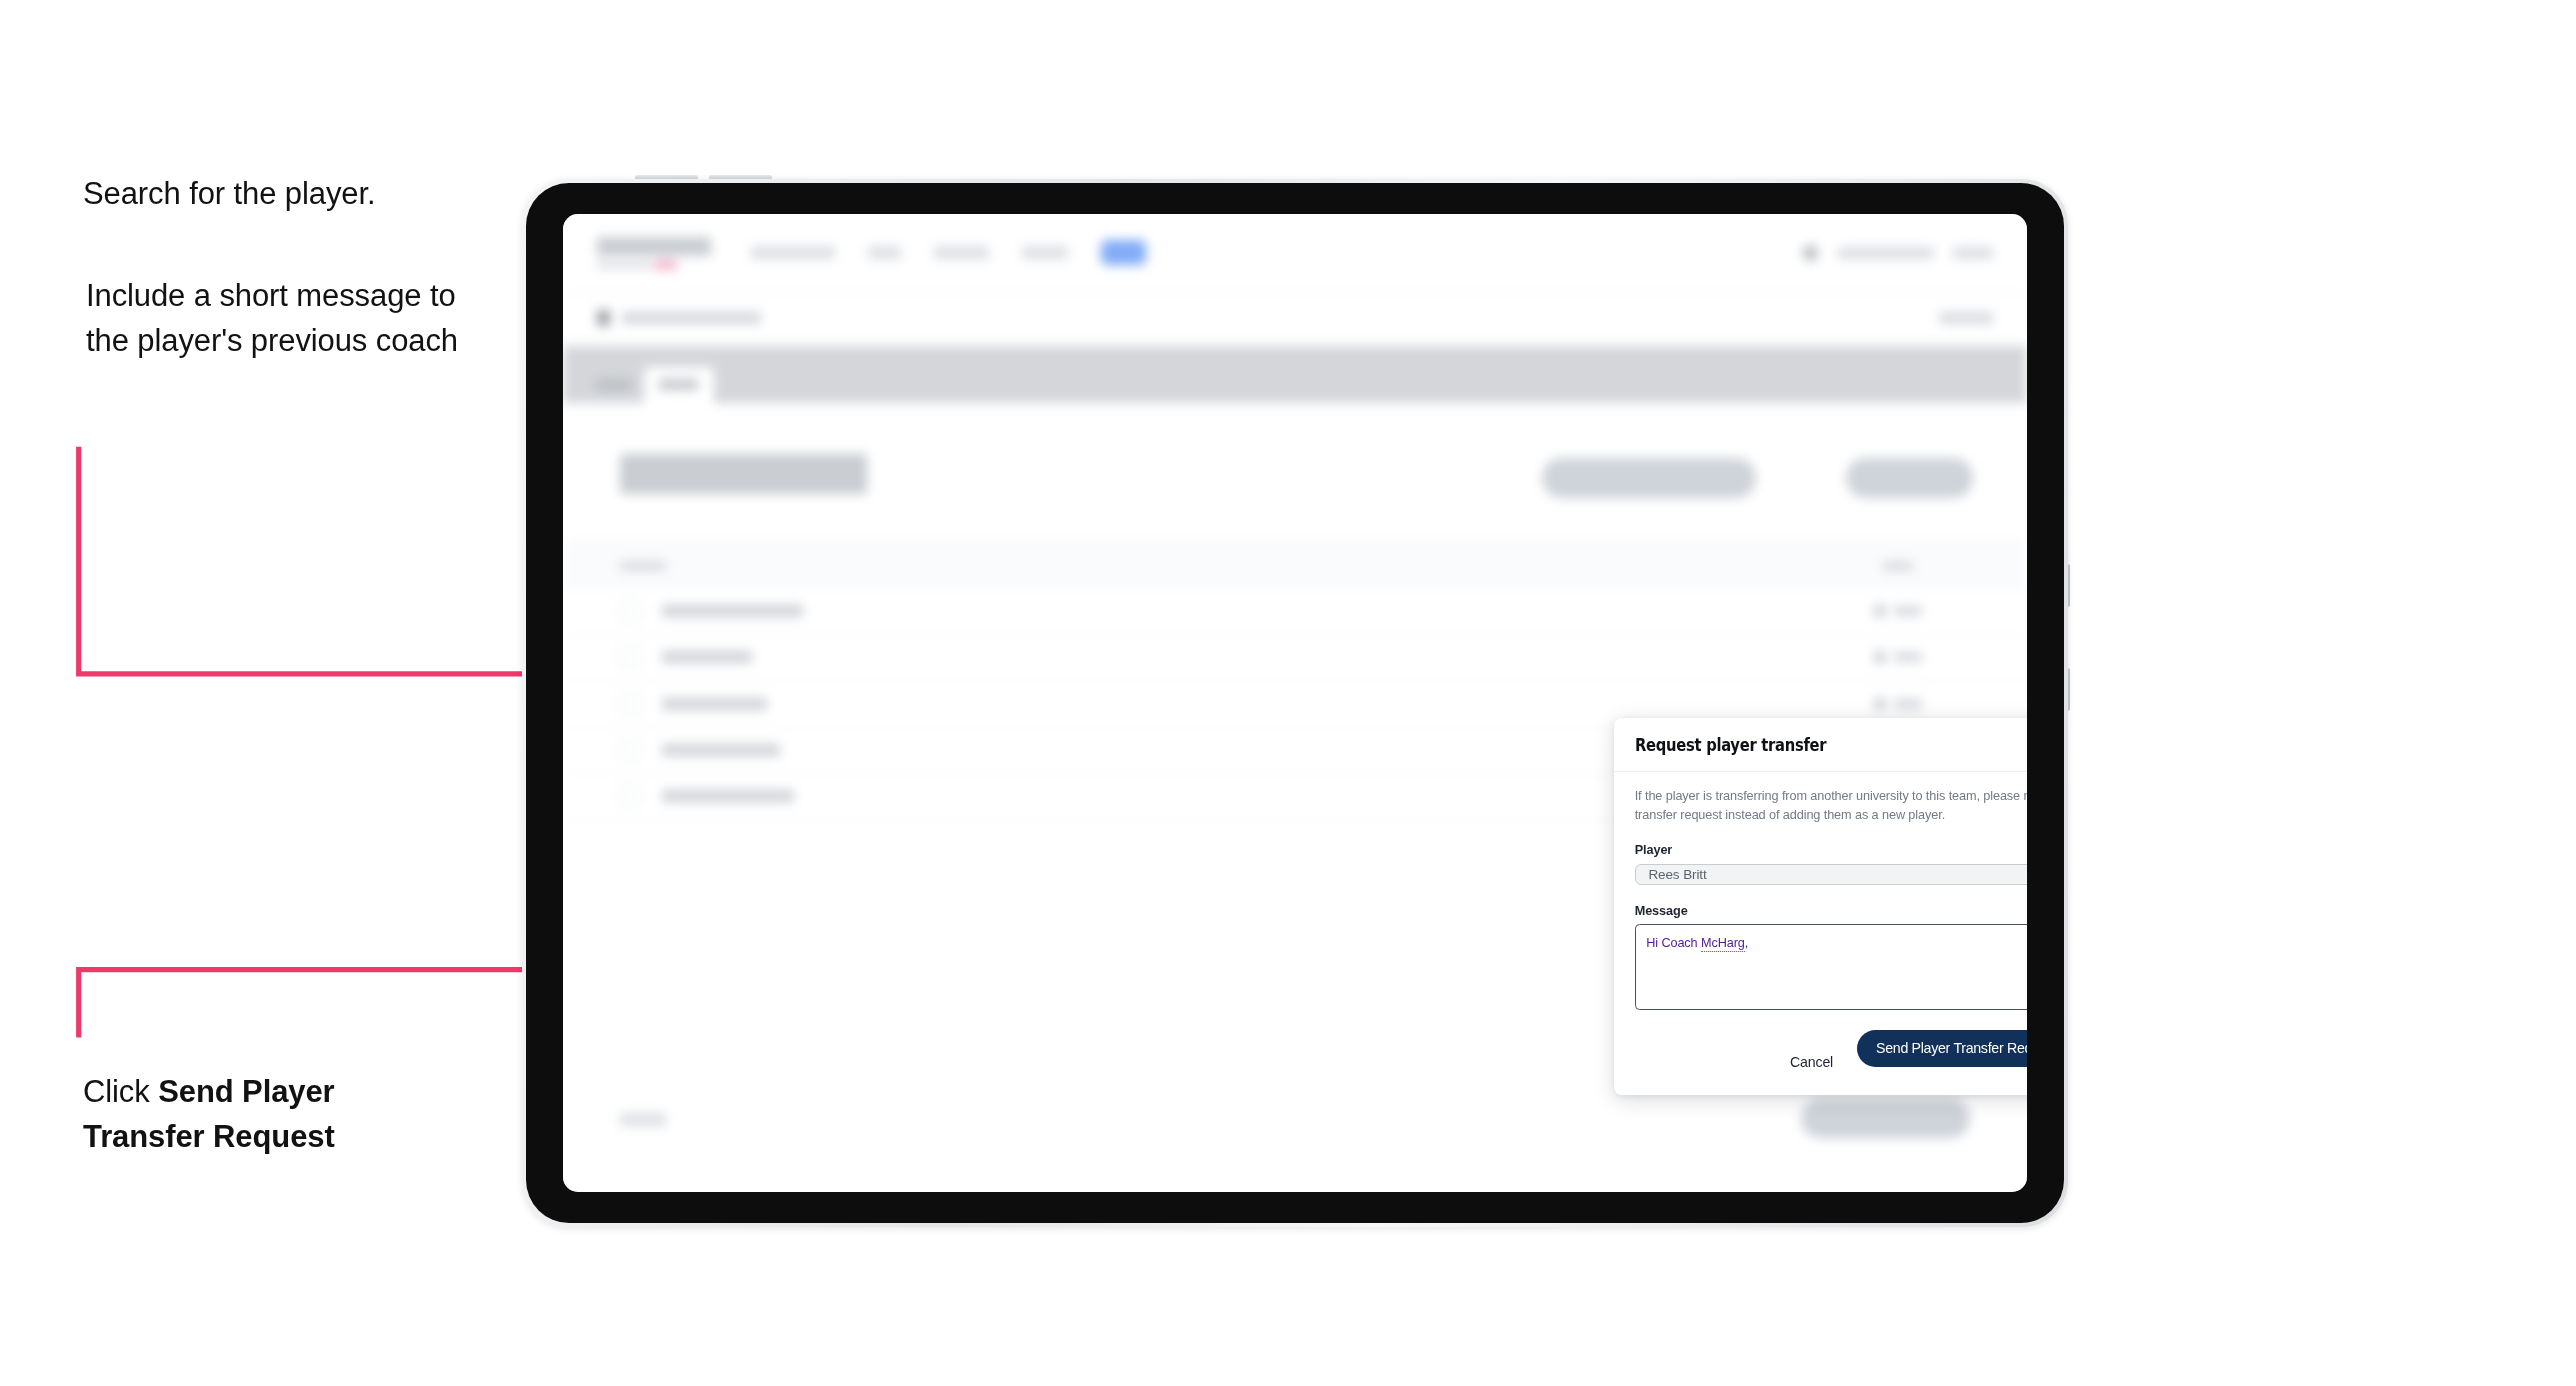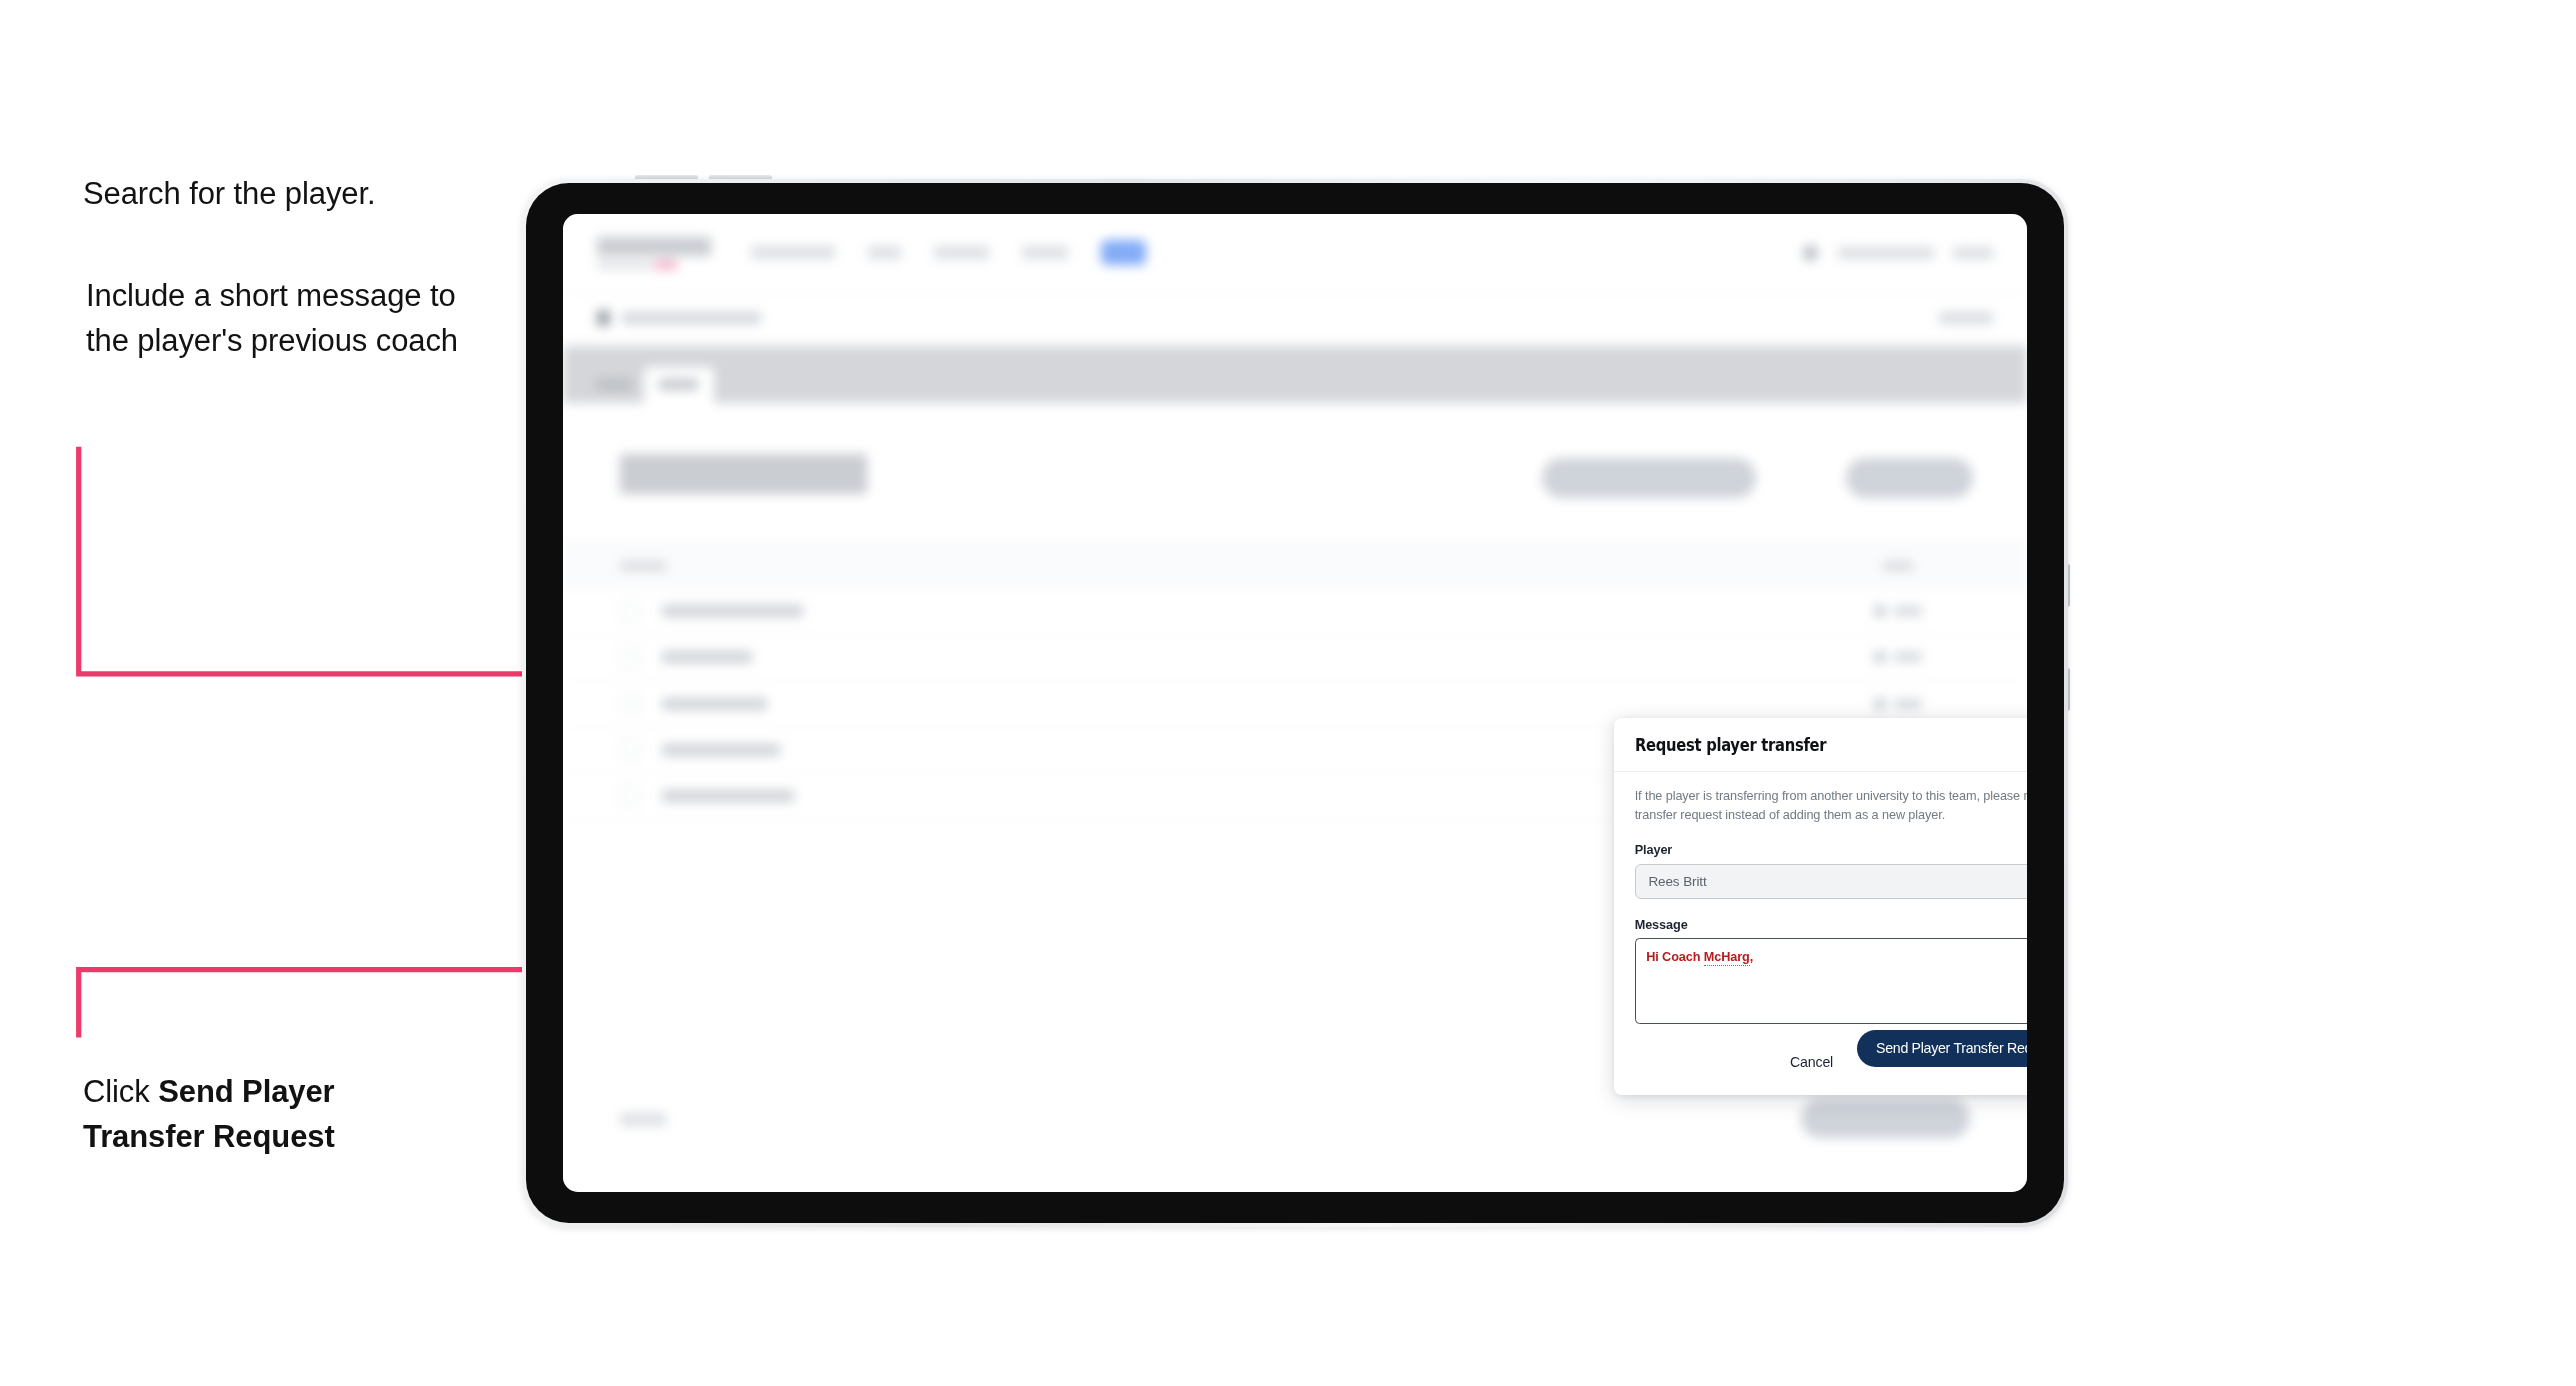--- a/index.html
+++ b/index.html
@@ -150,32 +150,31 @@
   }
   #modal-body { padding:15px 21px 0 21px; }
   #modal-desc {
     font-size:12.7px; line-height:1.55; color:#727a85; letter-spacing:-0.1px;
     margin-bottom:17px;
   }
   .field-label {
     font-size:12.7px; font-weight:700; color:#1d2430; letter-spacing:-0.1px; margin-bottom:6.7px;
   }
   #player-input {
-    width:100%; height:35px; background:#f1f3f5; border:0.7px solid #c8ccd1;
+    width:100%; height:21px; background:#f1f3f5; border:0.7px solid #c8ccd1;
     border-radius:6px; padding:0 12.7px; font-size:13.5px; color:#5c636d;
     font-family:"Liberation Sans", sans-serif; letter-spacing:-0.1px;
     display:flex; align-items:center;
   }
   #msg-label { margin-top:19px; }
   #msg-box {
     width:100%; height:86px; border:1.1px solid #4a5058; border-radius:4.5px;
-    padding:7.5px 10.5px 0 10.5px; font-size:12.7px; line-height:1.62; color:#b91c1c;
+    padding:7.5px 10.5px 0 10.5px; font-size:12.7px; line-height:1.62; color:#4c1d95;
     letter-spacing:-0.1px; position:relative; overflow:hidden;
     font-family:"Liberation Sans", sans-serif;
-    font-weight:bold;
   }
   .squiggle {
     border-bottom:1.5px dotted #e0483e;
     padding-bottom:0.7px;
   }
   #msg-caret {
     display:inline-block; width:1.1px; height:12.7px; background:#2b2f36;
     vertical-align:-2.2px; margin-left:0.7px;
   }
   #modal-footer {

